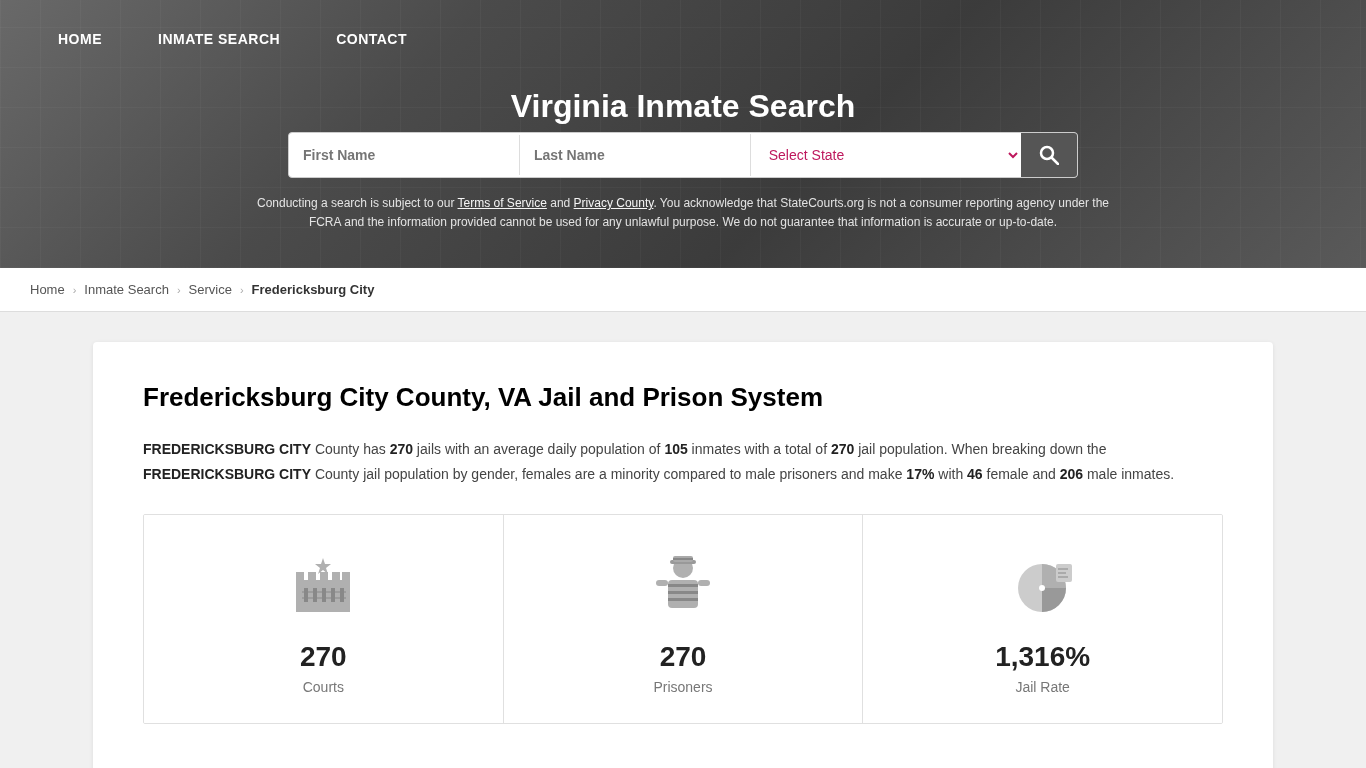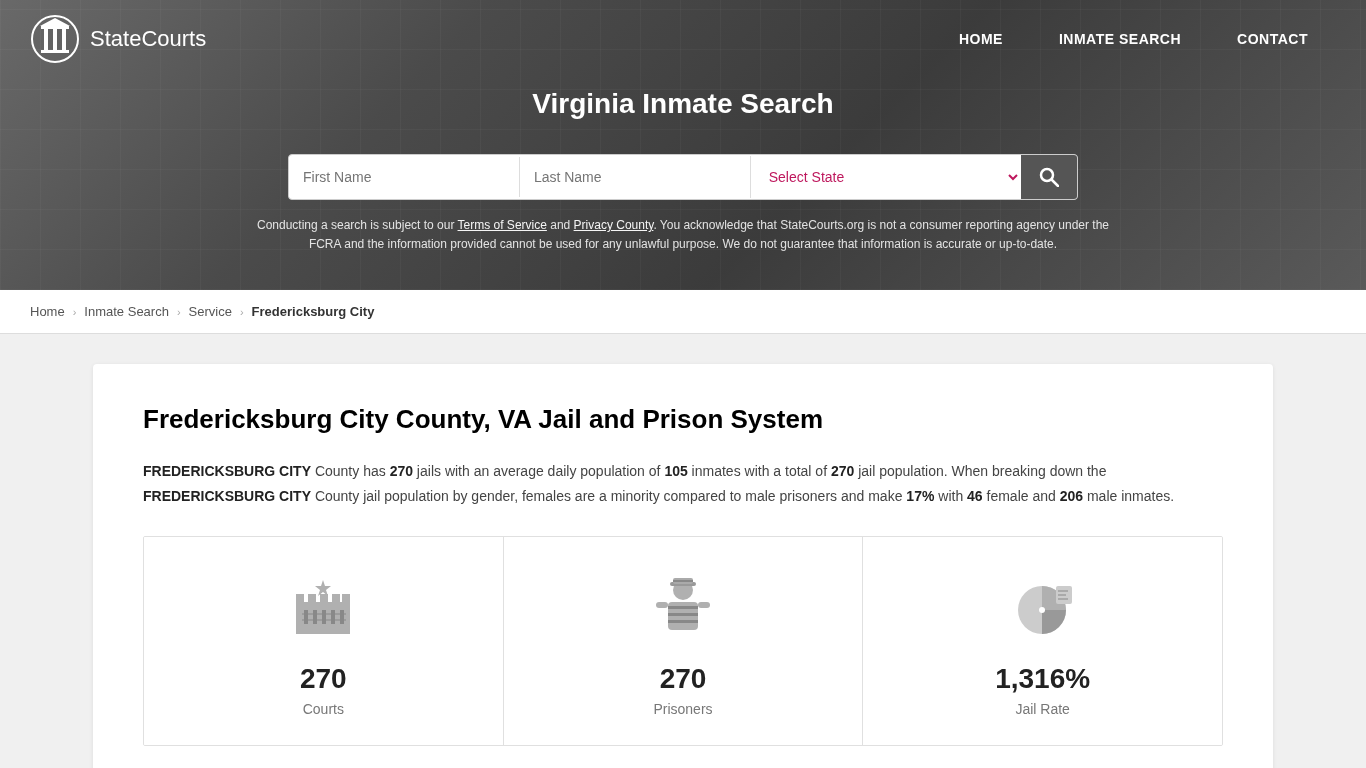--- a/index.html
+++ b/index.html
@@ -72,23 +72,23 @@
 
     
     .hero-content {
       position: relative;
       z-index: 10;
       text-align: center;
       padding: 10px 0 20px;
     }
     .hero-title {
       color: white;
-      font-size: 28px;
-      font-weight: bold;
-      margin-bottom: 34px;
+      font-size: 32px;
+      font-weight: bold;
+      margin-bottom: 7px;
     }
     .search-bar {
       display: flex;
       align-items: center;
       justify-content: center;
       gap: 0;
       margin: 0 auto 16px;
       max-width: 790px;
       background: white;
       border-radius: 4px;
@@ -96,20 +96,21 @@
       border: 1px solid #ccc;
     }
     .search-input {
       flex: 1;
       padding: 12px 14px;
       font-size: 14px;
       border: none;
       outline: none;
       color: #1d4ed8;
       border-right: 1px solid #ddd;
+      font-weight: bold;
     }
     .search-input:last-of-type { border-right: none; }
     .state-select {
       flex: 1.2;
       padding: 12px 14px;
       font-size: 14px;
       border: none;
       outline: none;
       color: #be185d;
       background: white;
@@ -217,35 +218,20 @@
     }
   </style>
 </head>
 <body>
 
 <section class="hero">
   <div class="hero-bg"></div>
   <div class="hero-texture"></div>
 
   <nav class="navbar">
-    <a class="logo-area" href="#">
-
-      <svg class="logo-icon" viewBox="0 0 50 50" xmlns="http://www.w3.org/2000/svg">
-        <circle cx="25" cy="25" r="23" fill="none" stroke="white" stroke-width="2"></circle>
-        <rect x="11" y="36" width="28" height="3" fill="white"></rect>
-        <rect x="11" y="12" width="28" height="3" fill="white"></rect>
-        <rect x="14" y="15" width="4" height="21" fill="white"></rect>
-        <rect x="23" y="15" width="4" height="21" fill="white"></rect>
-        <rect x="32" y="15" width="4" height="21" fill="white"></rect>
-        <polygon points="25,4 10,12 40,12" fill="white"></polygon>
-      </svg>
-      <span class="logo-text">
-        <span>State</span><span>Courts</span>
-      </span>
-    </a>
     <div class="nav-links">
       <a class="nav-link" href="#">HOME</a>
       <a class="nav-link" href="#">INMATE SEARCH</a>
       <a class="nav-link" href="#">CONTACT</a>
     </div>
   </nav>
 
   <div class="hero-content">
     <h1 class="hero-title">Virginia Inmate Search</h1>
     <div class="search-bar">

